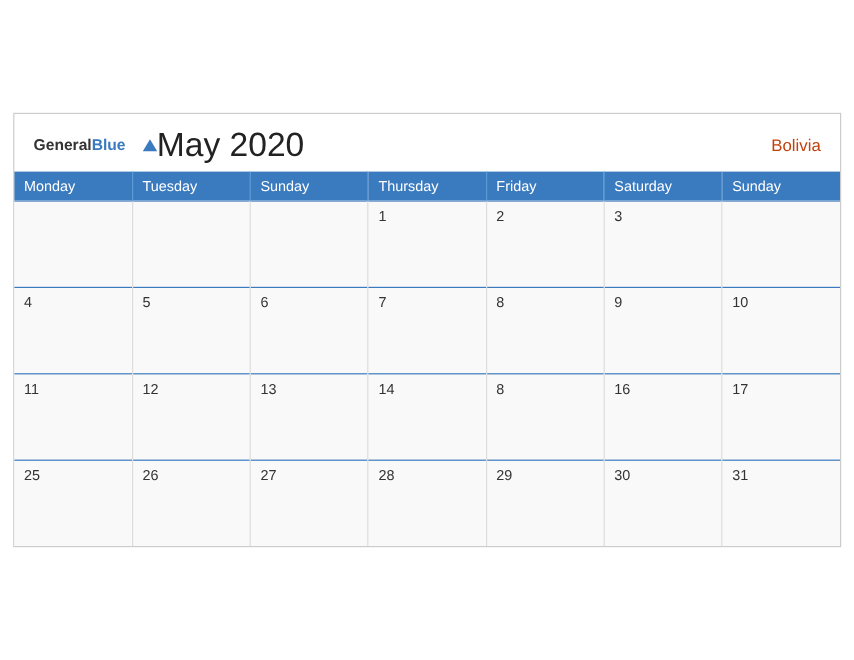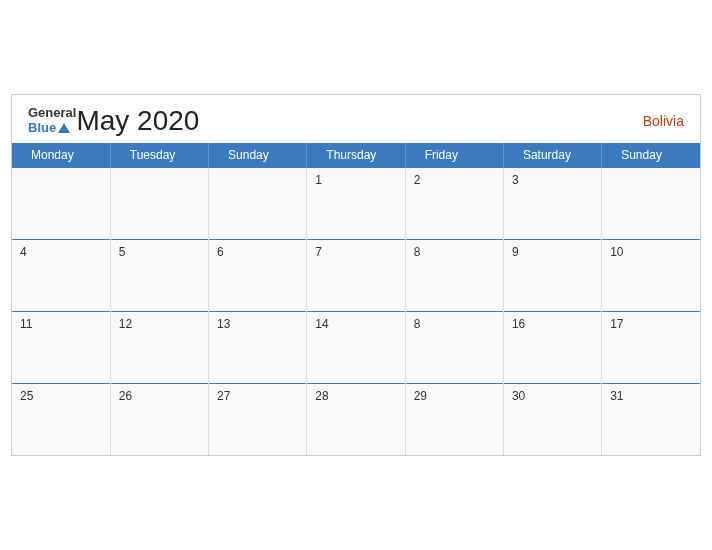--- a/index.html
+++ b/index.html
@@ -18,33 +18,33 @@
       border: 1px solid #ccc;
     }
     .calendar-header {
       display: flex;
       align-items: center;
       justify-content: space-between;
       padding: 10px 16px 6px 16px;
     }
     .logo {
       display: flex;
-      flex-direction: column;
+      flex-direction: row;
       font-size: 13px;
       font-weight: bold;
       line-height: 1.1;
     }
     .logo-general {
       color: #333;
     }
     .logo-blue {
       color: #3a7abf;
       display: flex;
       align-items: center;
-      gap: 0;
+      gap: 12px;
     }
     .logo-triangle {
       width: 0;
       height: 0;
       border-left: 6px solid transparent;
       border-right: 6px solid transparent;
       border-bottom: 10px solid #3a7abf;
       display: inline-block;
       margin-left: 2px;
     }
@@ -62,21 +62,21 @@
     }
     .calendar-grid {
       width: 100%;
       border-collapse: collapse;
     }
     .calendar-grid thead tr th {
       background: #3a7abf;
       color: #fff;
       font-size: 12px;
       font-weight: normal;
-      padding: 5px 19px;
+      padding: 5px 8px;
       text-align: left;
       border-right: 1px solid #5a9ad5;
     }
     .calendar-grid thead tr th:last-child {
       border-right: none;
     }
     .calendar-grid tbody tr {
       border-top: 1px solid #3a7abf;
     }
     .calendar-grid tbody tr td {

